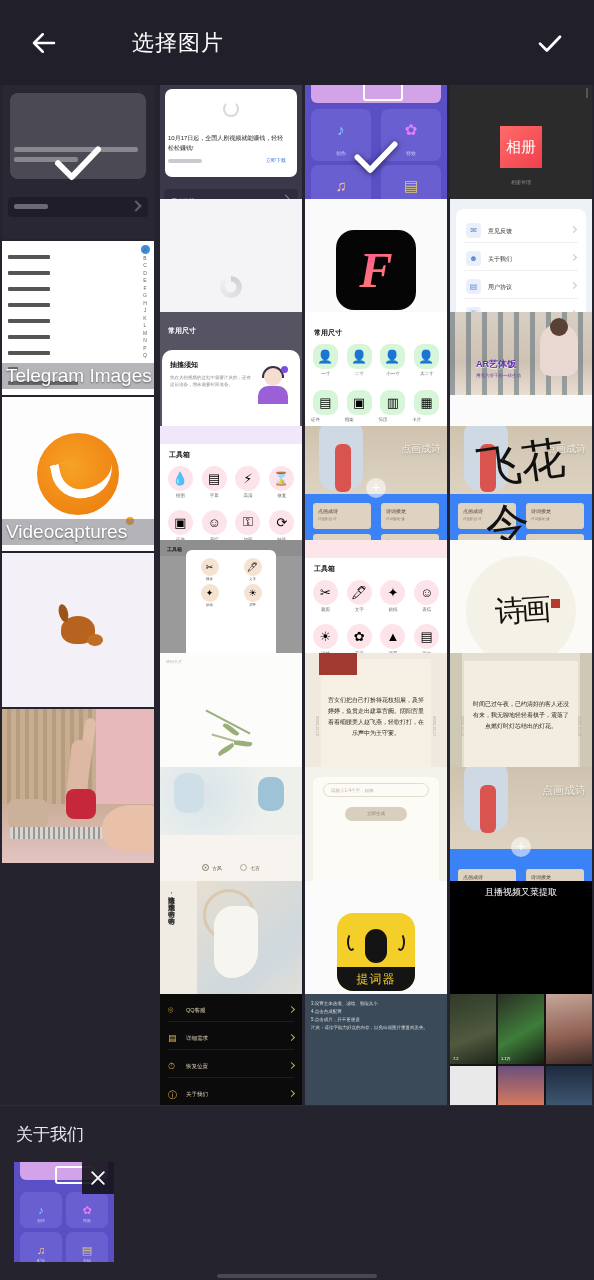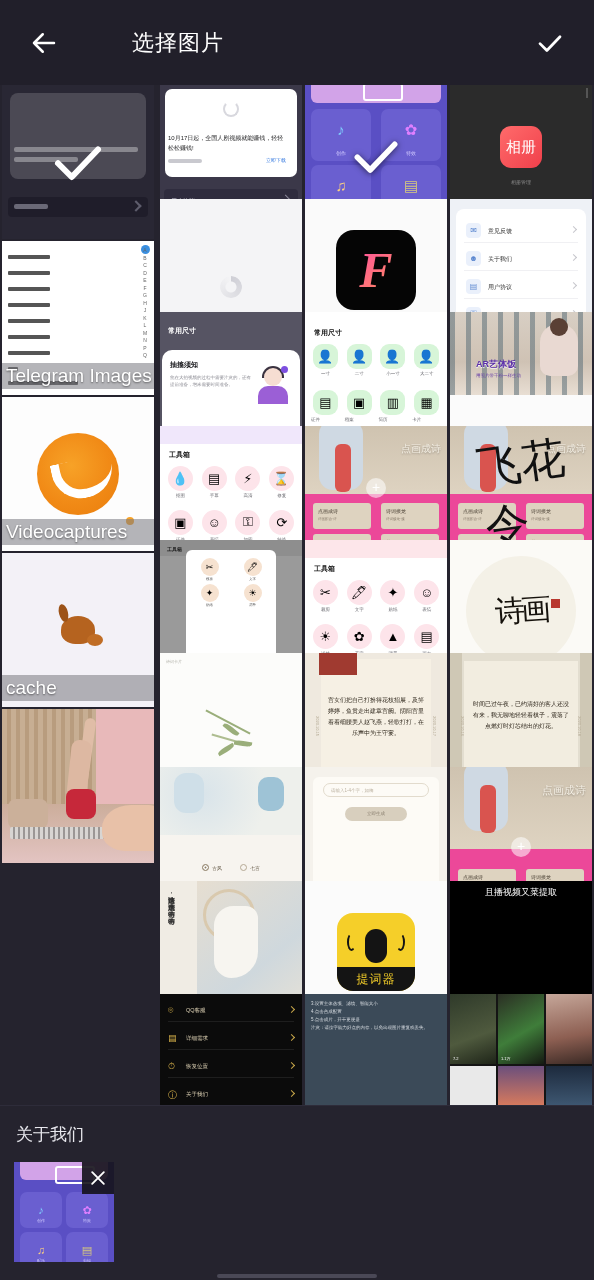--- a/index.html
+++ b/index.html
@@ -181,21 +181,21 @@
   .c2 .tile.b { right:6px; top:24px; }
   .c2 .tile.c { left:6px; top:80px; }
   .c2 .tile.d { right:6px; top:80px; }
   .c2 .tile i { position:absolute; left:50%; top:12px; transform:translateX(-50%); font-size:15px; }
   .c2 .tile s { position:absolute; left:50%; bottom:5px; transform:translateX(-50%); font-size:5px; color:#cfc8ff; text-decoration:none; }
 
   
   .c3 { background:#2b2b2b; }
   .c3 .app {
     position:absolute; left:50%; top:44%; transform:translate(-50%,-50%);
-    width:42px; height:42px; border-radius:11px;
+    width:42px; height:42px; border-radius:0;
     background: linear-gradient(135deg,#ff6b6b,#f0404b);
     color:#fff; font-size:15px; display:flex; align-items:center; justify-content:center;
   }
   .c3 .cap { position:absolute; left:50%; top:66%; transform:translateX(-50%); font-size:5px; color:#8a8a8a; }
   .c3 .bx { position:absolute; right:4px; top:3px; width:2px; height:10px; background:#555; }
 
   
   .c4 { background:#f4f4f6; }
   .c4 .spin2 { position:absolute; left:50%; top:62%; transform:translate(-50%,-50%);
     width:22px; height:22px; border-radius:50%;
@@ -259,21 +259,21 @@
   .c10 .top { position:absolute; left:0; right:0; top:0; height:18px; background:#f0e7fb; }
   .c10 .hd3 { position:absolute; left:9px; top:24px; font-size:7px; color:#111; font-weight:bold; }
   .c10 .g { position:absolute; left:6px; right:6px; top:40px; display:grid; grid-template-columns:repeat(4,1fr); gap:5px; }
   .c10 .g2 { position:absolute; left:6px; right:6px; top:84px; display:grid; grid-template-columns:repeat(4,1fr); gap:5px; }
   .c10 .g > div, .c10 .g2 > div { text-align:center; }
   .c10 .cir { width:25px; height:25px; margin:0 auto; border-radius:50%; background:#fde4ea;
              display:flex; align-items:center; justify-content:center; font-size:13px; }
   .c10 .cl { font-size:4.5px; color:#6a6a70; margin-top:2px; }
 
   
-  .c11 { background:#ec4899;padding-left:31px; }
+  .c11 { background:#3b82f6;padding-left:31px; }
   .c11 .hero { position:absolute; left:0; right:0; top:0; height:48%; background:linear-gradient(180deg,#cfc3b0,#ded3c1); overflow:hidden; }
   .c11 .hero .fig { position:absolute; left:14px; top:-6px; width:44px; height:70px; background:#cfd9e3; border-radius:14px; }
   .c11 .hero .red { position:absolute; left:30px; top:18px; width:16px; height:48px; background:#d9544f; border-radius:6px; }
   .c11 .hero .tt { position:absolute; right:6px; top:16px; font-size:10px; color:#f4efe4; font-family:"Liberation Serif",serif; text-shadow:0 1px 2px rgba(0,0,0,.3); }
   .c11 .plus { position:absolute; left:50%; top:44%; transform:translate(-50%,-50%); width:20px; height:20px; border-radius:50%; background:rgba(255,255,255,.55); color:#fff; font-size:14px; line-height:18px; text-align:center; }
   .c11 .bx { position:absolute; width:58px; height:26px; background:#ded3c0; border-radius:3px; }
   .c11 .bx .a { position:absolute; left:5px; top:5px; font-size:5px; color:#4a4034; }
   .c11 .bx .b { position:absolute; left:5px; top:14px; font-size:3.5px; color:#8a7e6e; }
   .c11 .bx1 { left:8px; top:54%; } .c11 .bx2 { right:8px; top:54%; }
   .c11 .bx3 { left:8px; top:76%; } .c11 .bx4 { right:8px; top:76%; }
@@ -475,21 +475,20 @@
         <div class="logo"></div>
           <div class="sp"></div>
       </div>
       <div class="folder-label">Videocaptures</div>
     </div>
 
     <div class="folder">
       <div class="folder-thumb mk f3">
         <div class="bun"></div>
       </div>
-      <div class="folder-label">cache</div>
     </div>
 
     <div class="folder">
       <div class="folder-thumb mk f4">
         <div class="slats"></div>
           <div class="pinkwall"></div>
         <div class="leg"></div>
           <div class="fig"></div>
           <div class="leo"></div>
         <div class="toy"></div>

